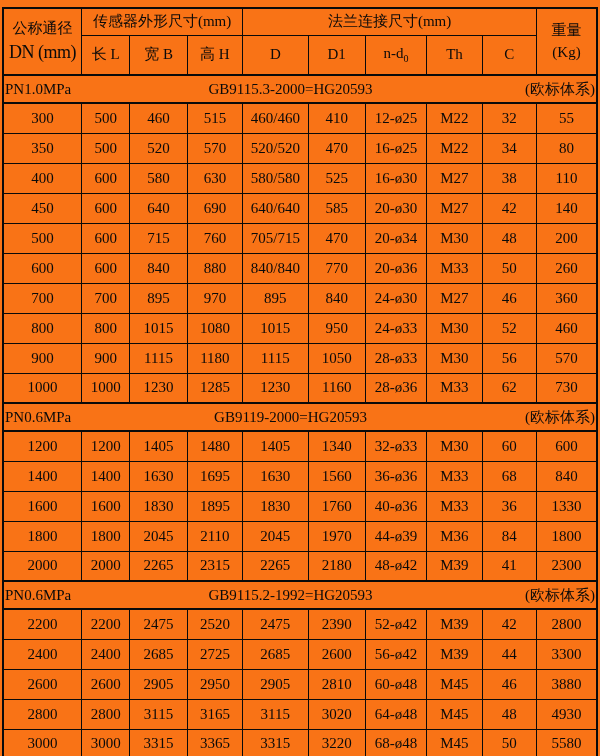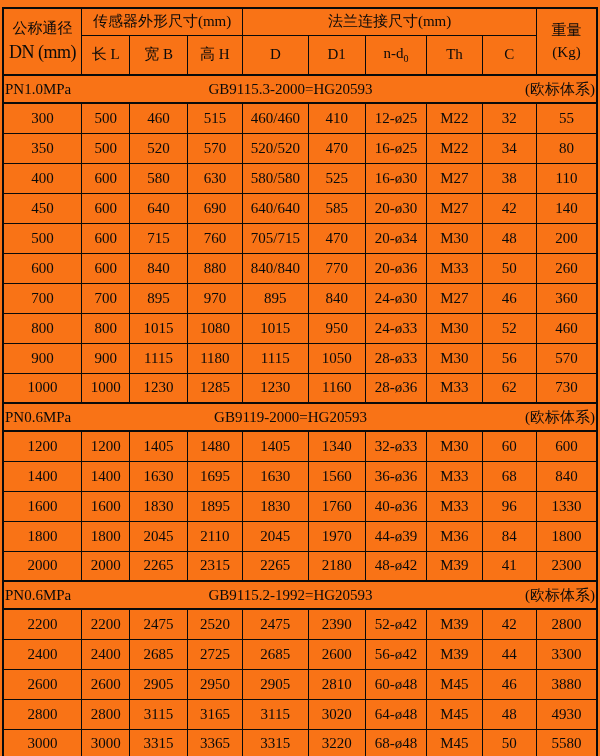--- a/index.html
+++ b/index.html
@@ -263,21 +263,21 @@
         </tr>
         <tr class="data-row">
           <td>1600</td>
           <td>1600</td>
           <td>1830</td>
           <td>1895</td>
           <td>1830</td>
           <td>1760</td>
           <td>40-ø36</td>
           <td>M33</td>
-          <td>96</td>
+          <td>36</td>
           <td>1330</td>
         </tr>
         <tr class="data-row">
           <td>1800</td>
           <td>1800</td>
           <td>2045</td>
           <td>2110</td>
           <td>2045</td>
           <td>1970</td>
           <td>44-ø39</td>

